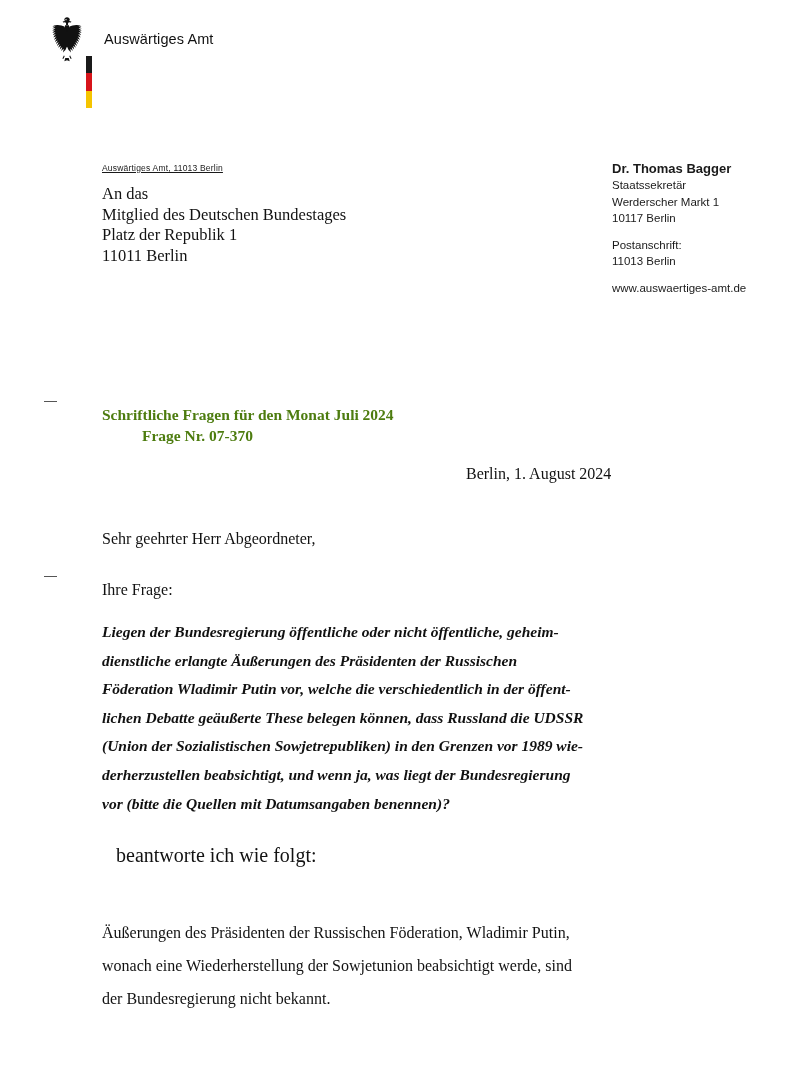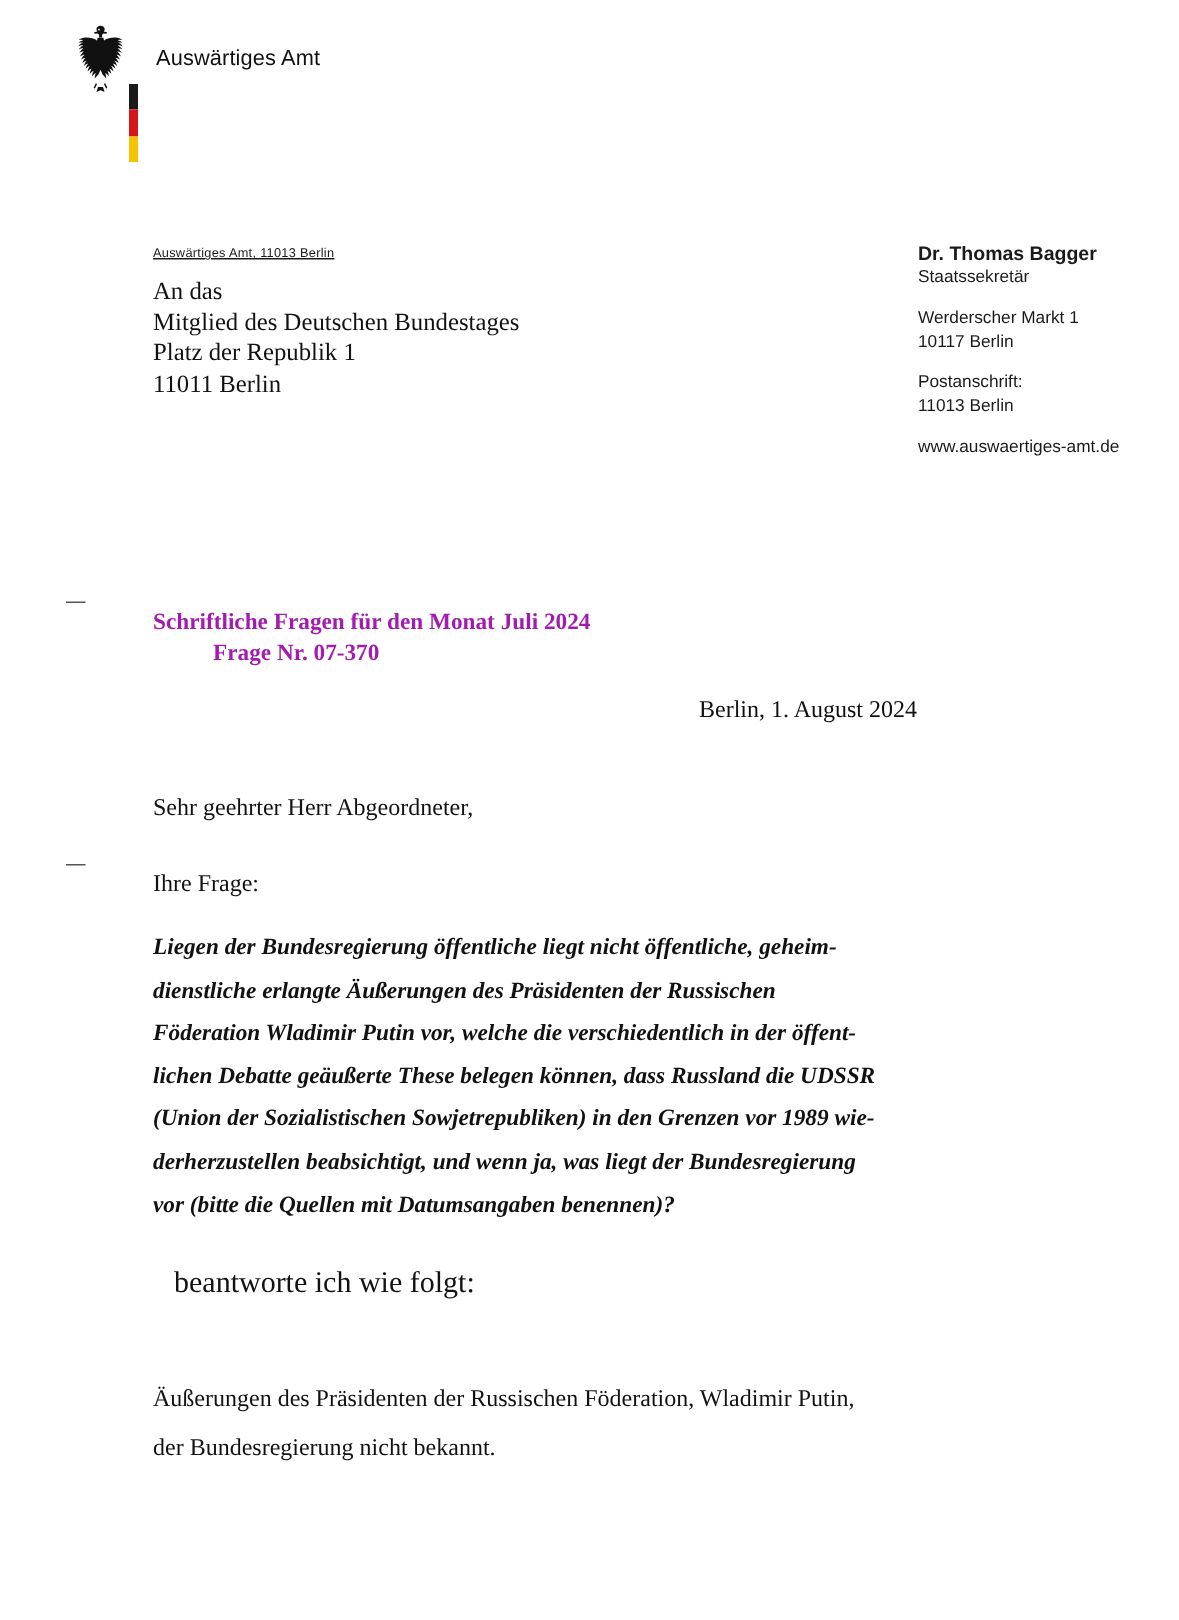--- a/index.html
+++ b/index.html
@@ -82,21 +82,21 @@
     font-family: "Liberation Sans", sans-serif;
     font-size: 11.5px;
     line-height: 16px;
     color: #1a1a1a;
   }
   .contact .name {
     font-weight: bold;
     font-size: 13px;
     line-height: 17px;
   }
-  .contact .role { margin-bottom: 11px; }
+  .contact .role { margin-bottom: 1px; }
   .contact .addr-block { margin-bottom: 11px; }
   .contact .post-block { margin-bottom: 11px; }
   .contact .web { }
 
   
   .tick {
     position: absolute;
     left: 44px;
     width: 13px;
     height: 1px;
@@ -106,21 +106,21 @@
   .tick-2 { top: 576px; }
 
   
   .subject {
     position: absolute;
     top: 404px;
     left: 102px;
     font-size: 15.5px;
     font-weight: bold;
     line-height: 21px;
-    color: #a21caf;
+    color: #4d7c0f;
   }
   .subject .q-no {
     display: block;
     margin-left: 40px;
   }
 
   
   .place-date {
     position: absolute;
     top: 465px;
@@ -254,29 +254,30 @@
   <span class="q-no">Frage Nr. 07-370</span>
 </div>
 
 <div class="place-date">Berlin, 1. August 2024</div>
 
 <div class="salutation">Sehr geehrter Herr Abgeordneter,</div>
 
 <div class="intro">Ihre Frage:</div>
 
 <div class="question">
-  <div>Liegen der Bundesregierung öffentliche liegt nicht öffentliche, geheim-</div>
+  <div>Liegen der Bundesregierung öffentliche oder nicht öffentliche, geheim-</div>
   <div>dienstliche erlangte Äußerungen des Präsidenten der Russischen</div>
   <div>Föderation Wladimir Putin vor, welche die verschiedentlich in der öffent-</div>
   <div>lichen Debatte geäußerte These belegen können, dass Russland die UDSSR</div>
   <div>(Union der Sozialistischen Sowjetrepubliken) in den Grenzen vor 1989 wie-</div>
   <div>derherzustellen beabsichtigt, und wenn ja, was liegt der Bundesregierung</div>
   <div>vor (bitte die Quellen mit Datumsangaben benennen)?</div>
 </div>
 
 <div class="answer-lead">beantworte ich wie folgt:</div>
 
 <div class="answer-body">
   <div>Äußerungen des Präsidenten der Russischen Föderation, Wladimir Putin,</div>
+  <div>wonach eine Wiederherstellung der Sowjetunion beabsichtigt werde, sind</div>
   <div>der Bundesregierung nicht bekannt.</div>
 </div>
 
 <div class="page-edge"></div>
 
 </body></html>

